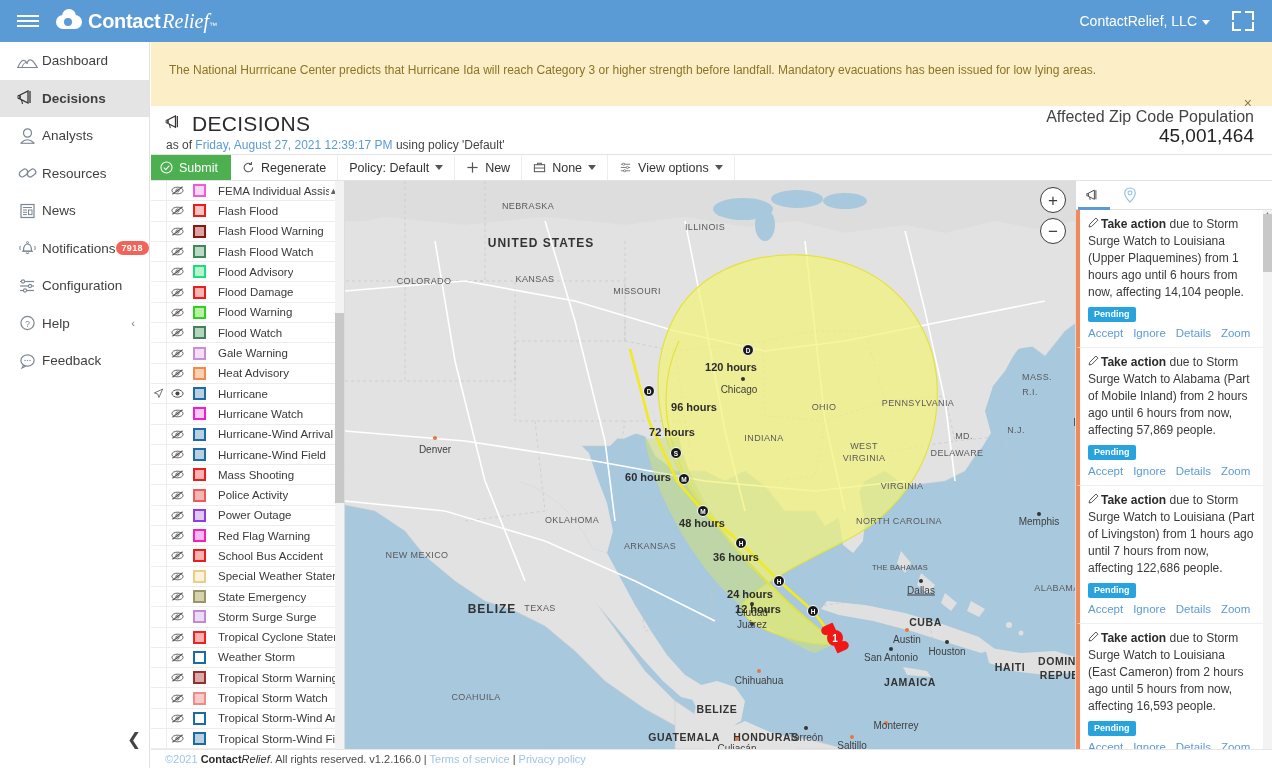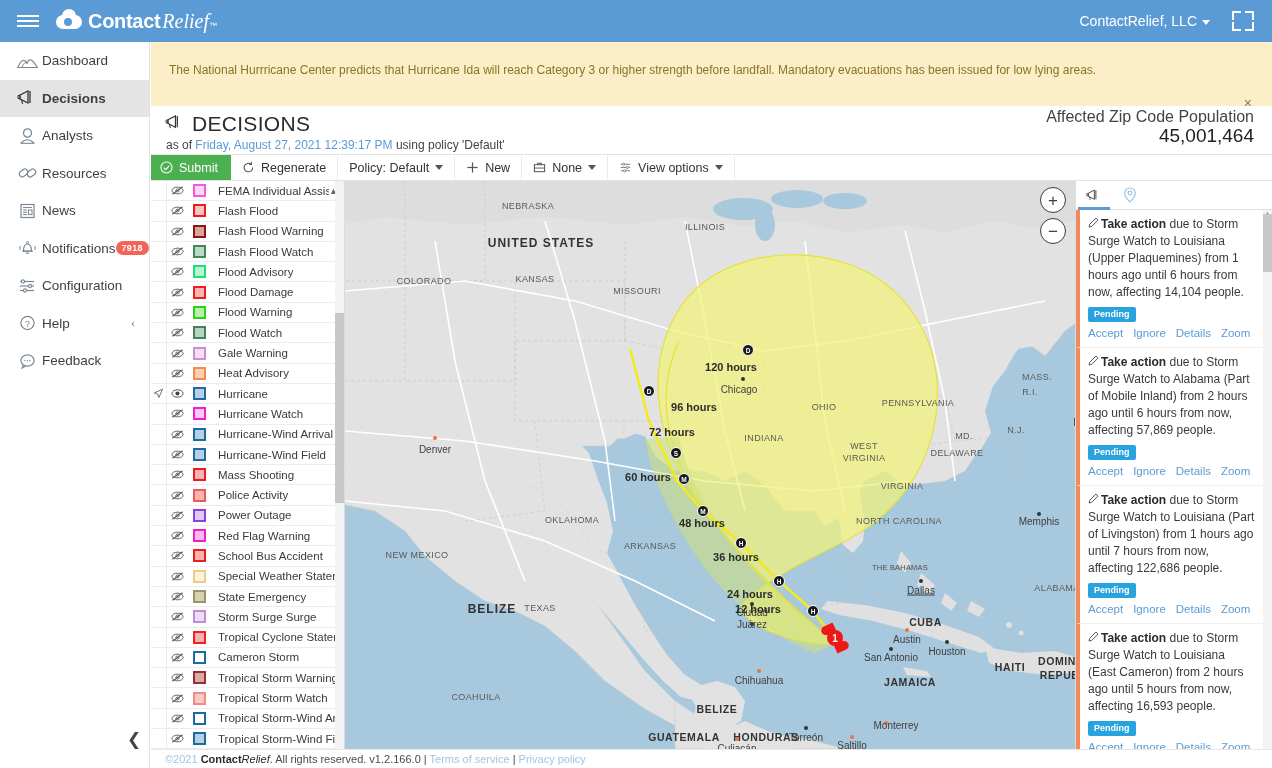--- a/index.html
+++ b/index.html
@@ -765,21 +765,21 @@
           <div class="lr-eye">
             <svg width="13" height="11" viewBox="0 0 14 11">
               <ellipse cx="7" cy="5.5" rx="6" ry="3.6" fill="none" stroke="#555" stroke-width="1"></ellipse>
               <circle cx="7" cy="5.5" r="1.7" fill="none" stroke="#555" stroke-width="0.9"></circle>
               <line x1="1.5" y1="9.5" x2="12.5" y2="1.5" stroke="#555" stroke-width="1.1"></line>
             </svg>
           </div>
           <div class="lr-sw">
             <span class="sw" style="background:#ffffff;border-color:#1c6ba2"></span>
           </div>
-          <div class="lr-name">Cameron Storm</div>
+          <div class="lr-name">Weather Storm</div>
         </div>
         <div class="layer-row">
           <div class="lr-drag"></div>
           <div class="lr-eye">
             <svg width="13" height="11" viewBox="0 0 14 11">
               <ellipse cx="7" cy="5.5" rx="6" ry="3.6" fill="none" stroke="#555" stroke-width="1"></ellipse>
               <circle cx="7" cy="5.5" r="1.7" fill="none" stroke="#555" stroke-width="0.9"></circle>
               <line x1="1.5" y1="9.5" x2="12.5" y2="1.5" stroke="#555" stroke-width="1.1"></line>
             </svg>
           </div>

